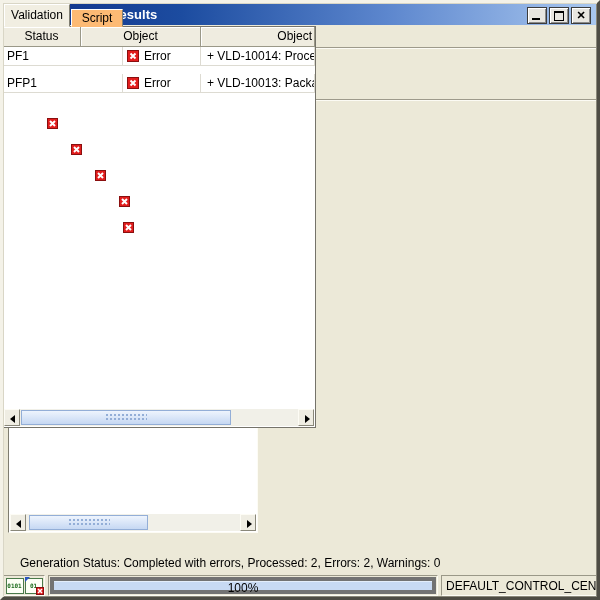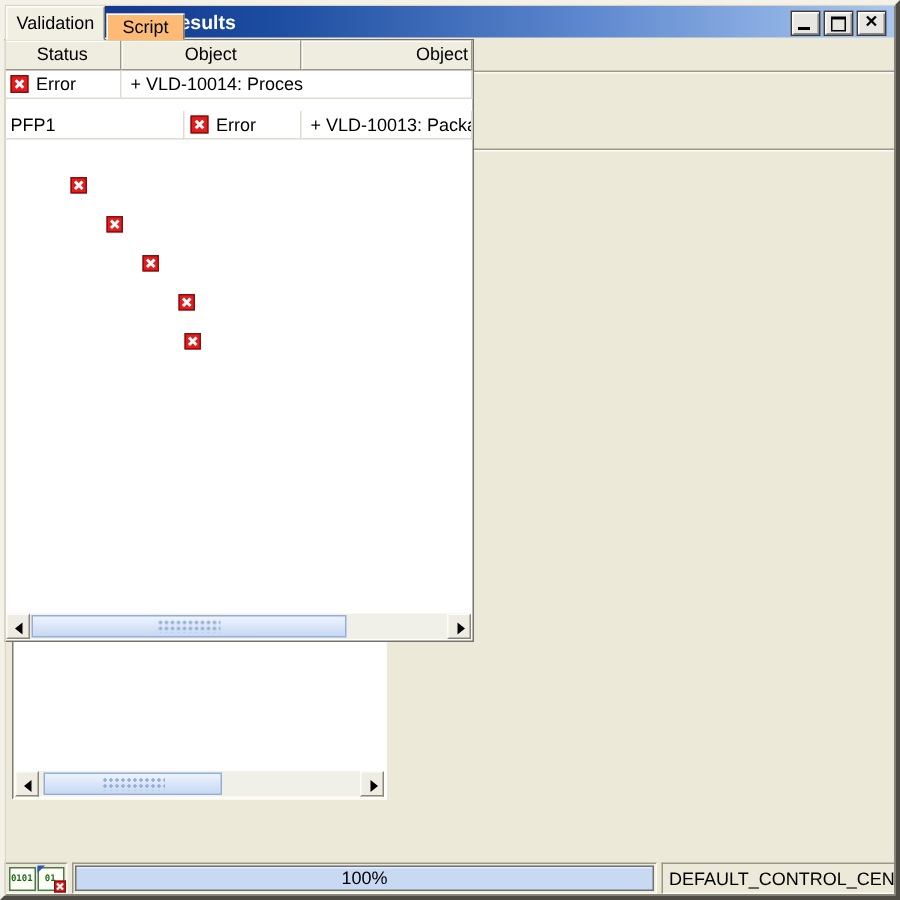--- a/index.html
+++ b/index.html
@@ -99,21 +99,21 @@
   .xmark{position:absolute;inset:0;}
 
   
   .statusline{position:absolute;left:20px;top:556px;height:15px;white-space:nowrap;}
   .bottombar{position:absolute;left:3px;right:3px;top:575px;height:21px;display:flex;}
   .bcell{border:1px solid;border-color:#9a9888 #fdfcf5 #fdfcf5 #9a9888;box-sizing:border-box;
     margin-right:3px;display:flex;align-items:center;}
   .bcell.icons{width:42px;justify-content:space-around;padding:0 1px;}
   .bcell.prog{flex:1;position:relative;padding:1px;}
   .bcell.conn{width:156px;margin-right:0;padding-left:4px;overflow:hidden;white-space:nowrap;}
-  .progressbar{position:relative;width:100%;height:100%;background:#c8daf3;border:1px solid #737373;
+  .progressbar{position:relative;width:100%;height:100%;background:#c8daf3;border:4px solid #737373;
     box-sizing:border-box;box-shadow:inset 0 1px 0 #e4eefb;text-align:center;line-height:15px;}
   .mini-icon{position:relative;width:18px;height:16px;background:#fdfff6;border:1px solid #4a7a4a;
     box-sizing:border-box;font:bold 6px "DejaVu Sans Mono",monospace;color:#1d6b1d;
     text-align:center;line-height:14px;overflow:visible;}
   .mini-icon .rbadge{position:absolute;right:-2px;bottom:-2px;width:8px;height:8px;background:#e21d1d;
     border:1px solid #8a0f0f;box-sizing:border-box;}
   .mini-icon .bluearr{position:absolute;left:-1px;top:-2px;width:0;height:0;
     border-top:5px solid #2a55c0;border-right:5px solid transparent;}
 </style>
 </head>
@@ -284,20 +284,21 @@
     <div class="tab inactive"><span>Script</span></div>
 
     <div id="vtable">
       <div class="thead">
         <div class="th c2">Status</div>
         <div class="th c1">Object</div>
         <div class="th c3">Object</div>
       </div>
 
       <div class="trowt" style="top:20px">
+        <div class="td c1">PF1</div>
         <div class="td c2">
           <div class="errbadge">
               <svg class="xmark" width="10" height="10">
                 <path d="M2.5 2.5 L7.5 7.5 M7.5 2.5 L2.5 7.5" stroke="#fff" stroke-width="2"></path>
               </svg>
             </div>
           <span>Error</span>
         </div>
         <div class="td c3">+ VLD-10014: Proces</div>
       </div>
@@ -320,20 +321,21 @@
             <div class="tri-l"></div>
           </div>
         <div class="thumb" style="left:17px;width:210px"></div>
         <div class="sbtn right">
             <div class="tri-r"></div>
           </div>
       </div>
     </div>
   </div>
 
+  <div class="statusline">Generation Status: Completed with errors, Processed: 2, Errors: 2, Warnings: 0</div>
 
   <div class="bottombar">
     <div class="bcell icons">
       <div class="mini-icon"><span>0101</span></div>
       <div class="mini-icon"><span>01</span>
         <div class="bluearr"></div>
         <div class="rbadge">
             <svg width="6" height="6" style="position:absolute;left:0;top:0">
               <path d="M1 1 L5 5 M5 1 L1 5" stroke="#fff" stroke-width="1.5"></path>
             </svg>

